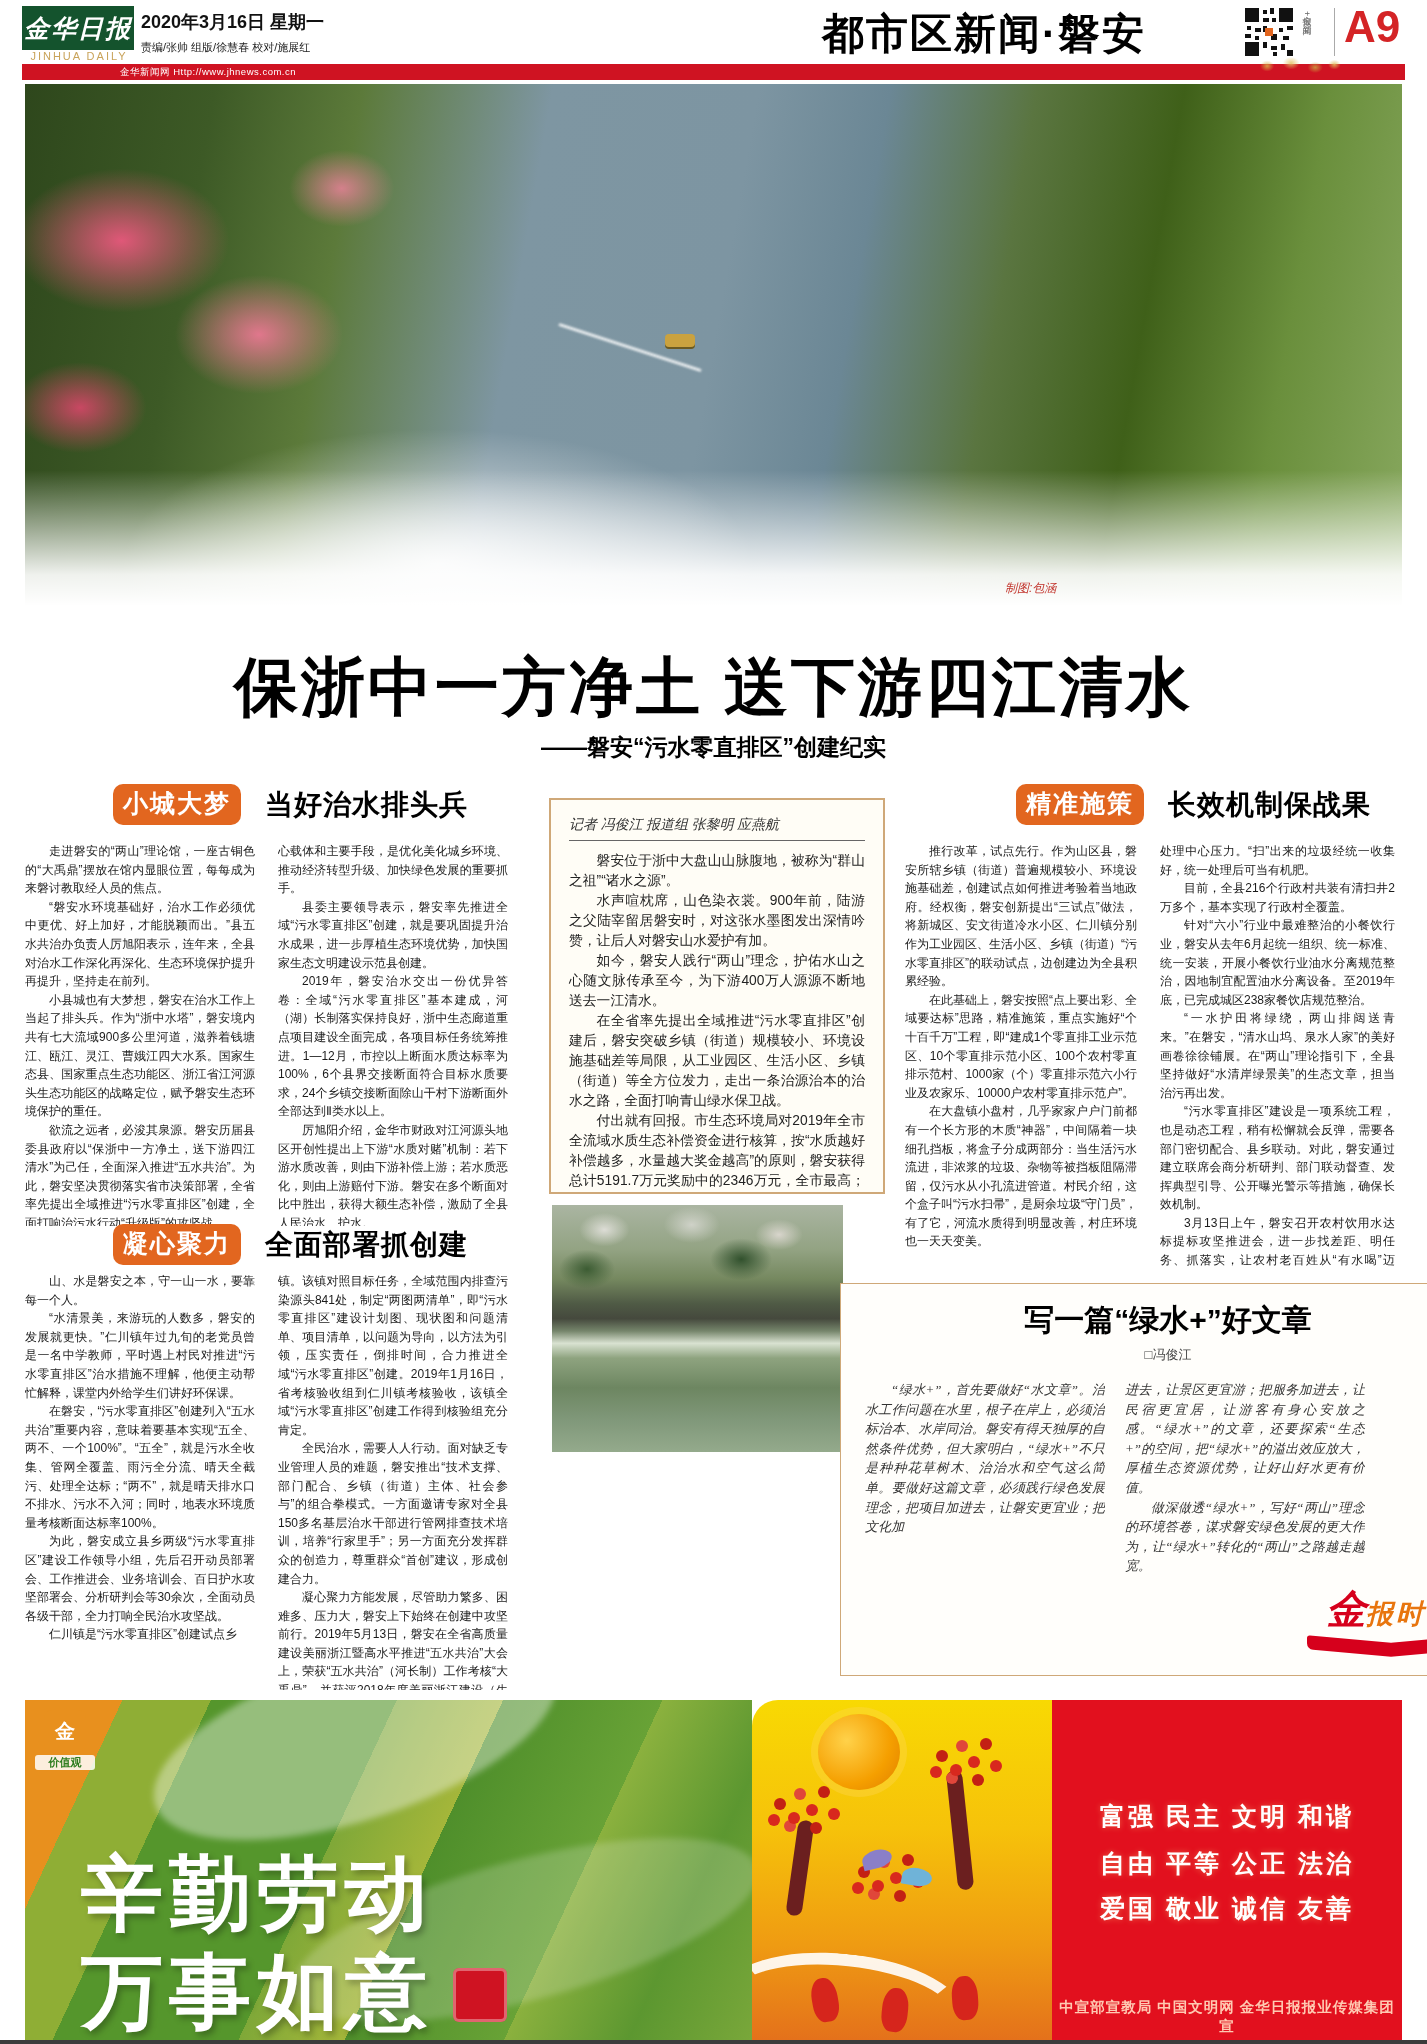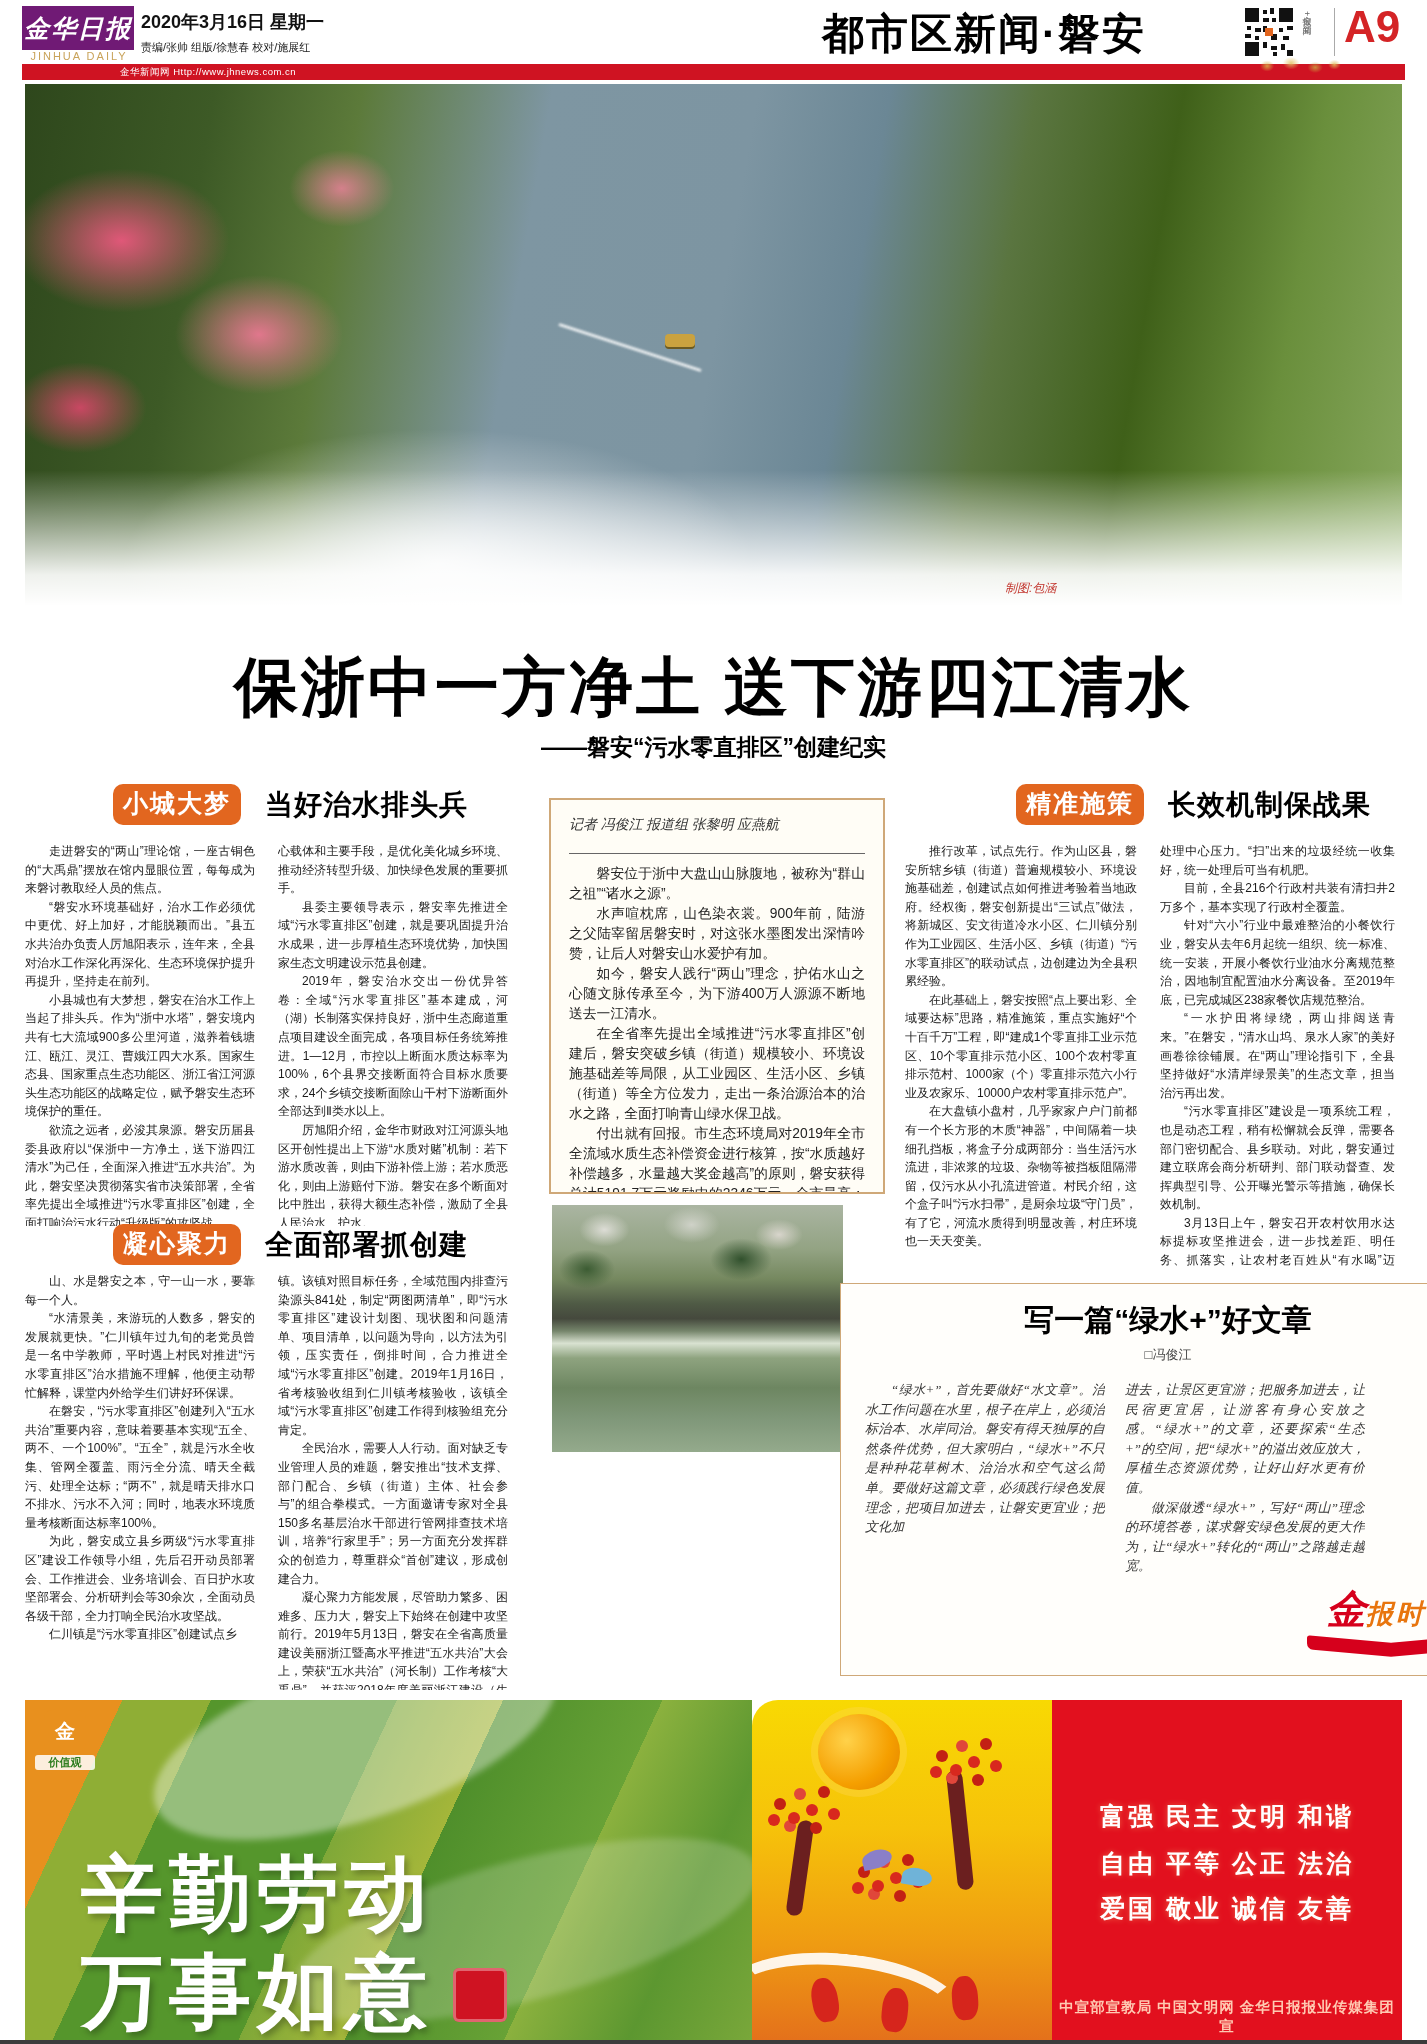--- a/index.html
+++ b/index.html
@@ -1,21 +1,21 @@
 <!DOCTYPE html>
 <html><head>
 <meta charset="utf-8">
 <style>
   html,body{margin:0;padding:0;background:#ffffff;}
   .page{position:relative;width:1427px;height:2044px;background:#fff;overflow:hidden;
         font-family:"Liberation Sans",sans-serif;color:#111;}
   .abs{position:absolute;}
 
   
-  .logo-box{left:22px;top:6px;width:112px;height:44px;background:#701a75;color:#fff;
+  .logo-box{left:22px;top:6px;width:112px;height:44px;background:#14532d;color:#fff;
     display:flex;align-items:center;justify-content:center;font-family:Liberation Mono, monospace;
     font-size:25px;font-weight:bold;letter-spacing:2px;font-style:italic;}
   .logo-en{left:20px;top:50px;width:118px;text-align:center;color:#c9a35a;font-size:11px;letter-spacing:2px;}
   .m-date{left:141px;top:10px;font-size:18px;font-weight:bold;}
   .m-credits{left:141px;top:40px;font-size:11px;color:#222;}
   .redbar{left:22px;top:64px;width:1383px;height:16px;background:#cf1322;}
   .urlbar{left:120px;top:66px;font-size:9.5px;color:#fff;letter-spacing:.5px;}
   .section-title{left:822px;top:6px;font-size:42px;font-weight:900;letter-spacing:2px;color:#000;}
   .qr{left:1243px;top:6px;width:52px;height:52px;}
   .qr-label{left:1300px;top:9px;writing-mode:vertical-rl;font-size:9px;color:#666;letter-spacing:1px;}
@@ -58,21 +58,21 @@
   
   .col{position:absolute;width:230px;font-size:12px;line-height:18.6px;text-align:justify;
     color:#1a1a1a;overflow:hidden;}
   .col p{margin:0;text-indent:2em;}
   .col p.cont{text-indent:0;}
 
   
   .lead-box{left:549px;top:798px;width:336px;height:396px;border:2px solid #cfa878;
     background:#fffdf6;box-sizing:border-box;padding:12px 18px;overflow:hidden;}
   .lead-byline{font-family:"Liberation Serif",serif;font-style:italic;font-size:14px;color:#333;
-    border-bottom:1px solid #666;padding-bottom:19px;margin:4px 0 10px;}
+    border-bottom:1px solid #666;padding-bottom:6px;margin:4px 0 10px;}
   .lead-box p{margin:0;text-indent:2em;font-size:13.8px;line-height:20px;text-align:justify;color:#222;}
 
   
   .photo1{left:552px;top:1205px;width:291px;height:247px;overflow:hidden;
     background:
       radial-gradient(36px 24px at 18% 10%,#ddddd6,transparent 70%),
       radial-gradient(40px 26px at 48% 8%,#cfd2c8,transparent 70%),
       radial-gradient(34px 22px at 78% 12%,#d8d5cc,transparent 70%),
       radial-gradient(44px 30px at 65% 22%,#31512d,transparent 70%),
       radial-gradient(40px 28px at 12% 26%,#3c5c33,transparent 70%),

